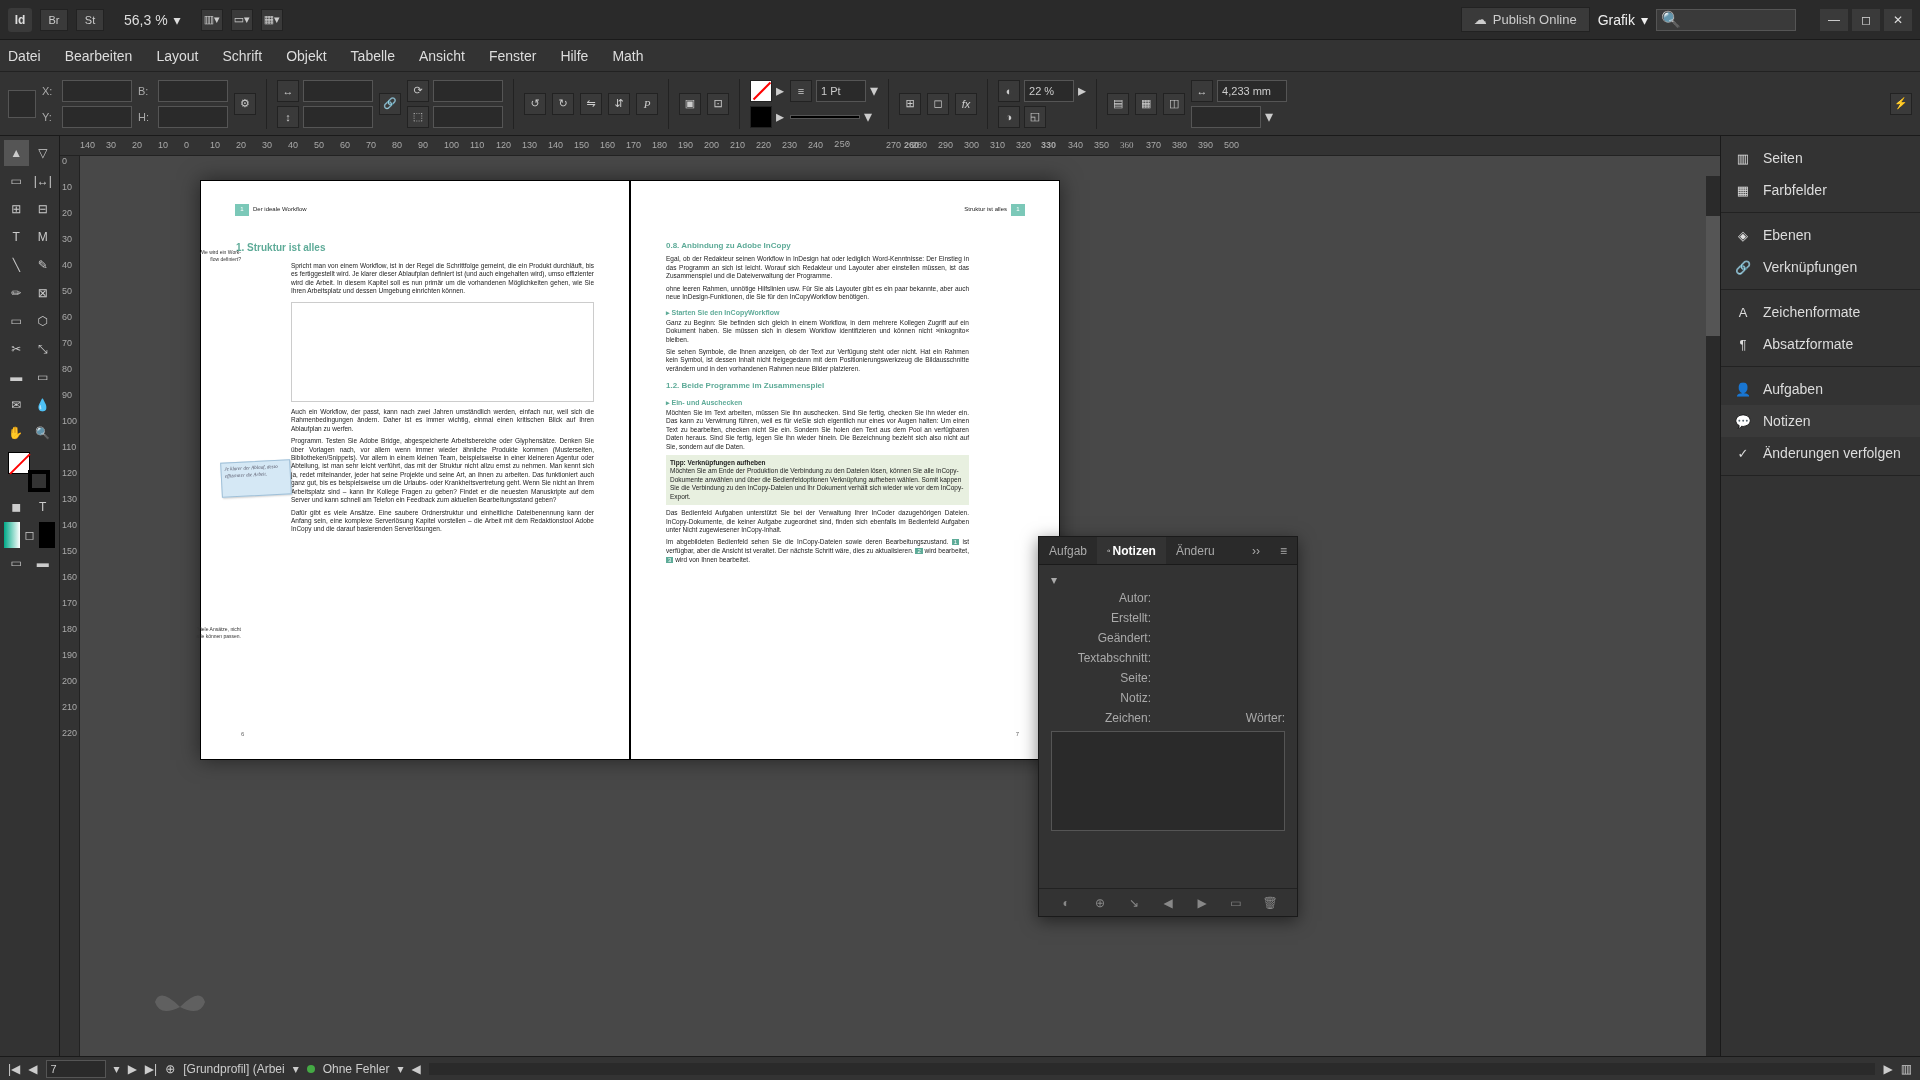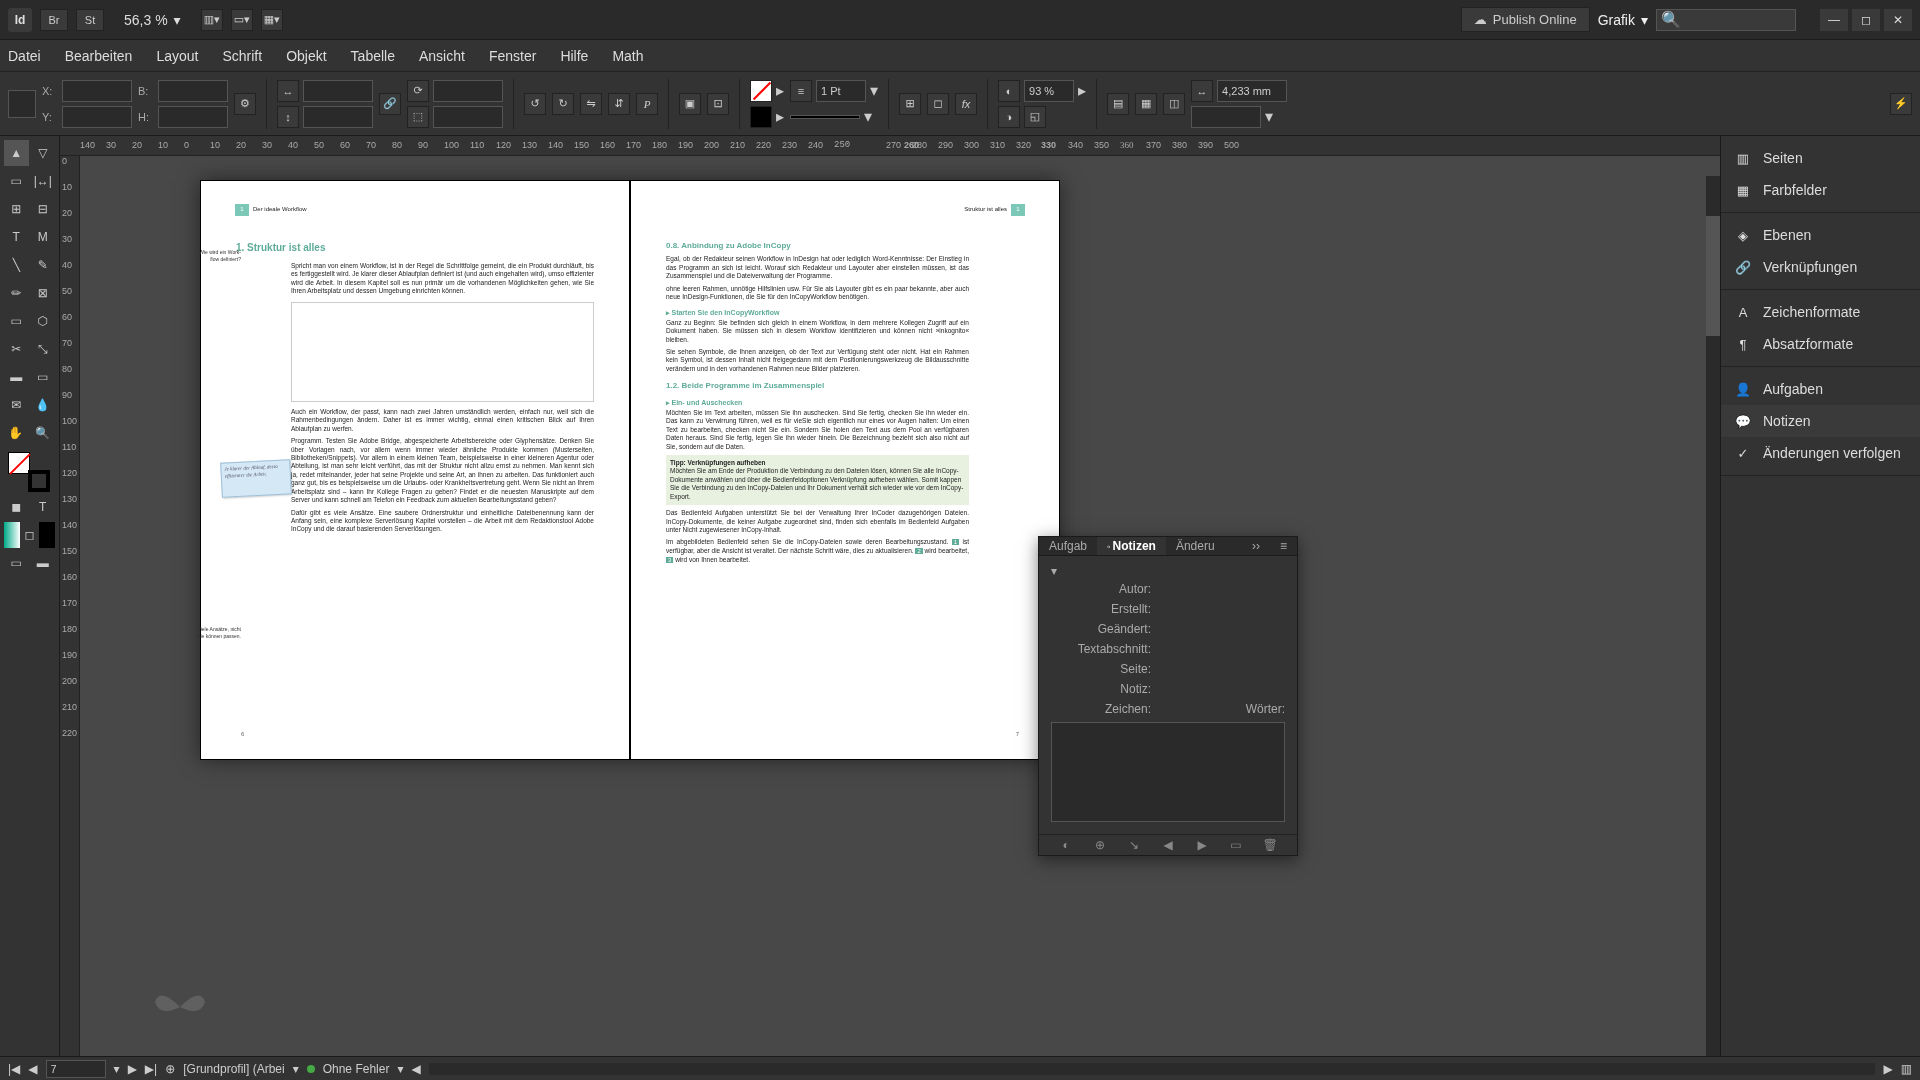--- a/index.html
+++ b/index.html
@@ -79,21 +79,21 @@
 .green-badge { background: #5eab98; color: #fff; padding: 0 2px; font-size: 6px; }
 
 
 .right-panels { width: 200px; background: #333; border-left: 1px solid #1a1a1a; display: flex; flex-direction: column; }
 .panel-group { padding: 6px 0; border-bottom: 1px solid #222; }
 .panel-item { display: flex; align-items: center; gap: 10px; padding: 8px 12px; font-size: 14px; color: #ddd; cursor: pointer; }
 .panel-item.active { background: #3a3a3a; }
 .panel-icon { width: 20px; height: 16px; display: flex; align-items: center; justify-content: center; font-size: 13px; }
 
 
-.notes-panel { position: absolute; left: 978px; top: 400px; width: 260px; height: 320px; background: #333; border: 1px solid #1a1a1a; box-shadow: 0 4px 16px rgba(0,0,0,0.5); display: flex; flex-direction: column; }
+.notes-panel { position: absolute; left: 978px; top: 400px; width: 260px; height: 381px; background: #333; border: 1px solid #1a1a1a; box-shadow: 0 4px 16px rgba(0,0,0,0.5); display: flex; flex-direction: column; }
 .notes-tabs { height: 28px; display: flex; align-items: center; background: #2a2a2a; border-bottom: 1px solid #1a1a1a; }
 .notes-tab { padding: 0 10px; height: 100%; display: flex; align-items: center; font-size: 12px; color: #aaa; }
 .notes-tab.active { background: #333; color: #fff; font-weight: bold; }
 .notes-body { flex: 1; padding: 8px 12px; font-size: 12px; color: #aaa; }
 .notes-row { display: flex; margin-bottom: 6px; }
 .notes-label { width: 100px; text-align: right; margin-right: 6px; }
 .notes-textarea { height: 100px; background: #2a2a2a; border: 1px solid #555; margin: 4px 0; }
 .notes-footer { height: 28px; display: flex; align-items: center; justify-content: center; gap: 12px; border-top: 1px solid #222; }
 .notes-footer-btn { width: 22px; height: 20px; display: flex; align-items: center; justify-content: center; font-size: 12px; color: #888; }
 
@@ -234,21 +234,21 @@
       </div>
   </div>
   <div class="ctrl-sep"></div>
   <div class="ctrl-icon">⊞</div>
   <div class="ctrl-icon">◻</div>
   <div class="ctrl-icon" style="font-style:italic">fx</div>
   <div class="ctrl-sep"></div>
   <div class="ctrl-group">
     <div class="ctrl-row">
         <span class="ctrl-icon">◐</span>
-        <div class="tint-display">93 %</div>
+        <div class="tint-display">22 %</div>
         <span>▸</span>
       </div>
     <div class="ctrl-row">
         <span class="ctrl-icon">◑</span>
         <span class="ctrl-icon">◱</span>
       </div>
   </div>
   <div class="ctrl-sep"></div>
   <div class="ctrl-icon">▤</div>
   <div class="ctrl-icon">▦</div>

